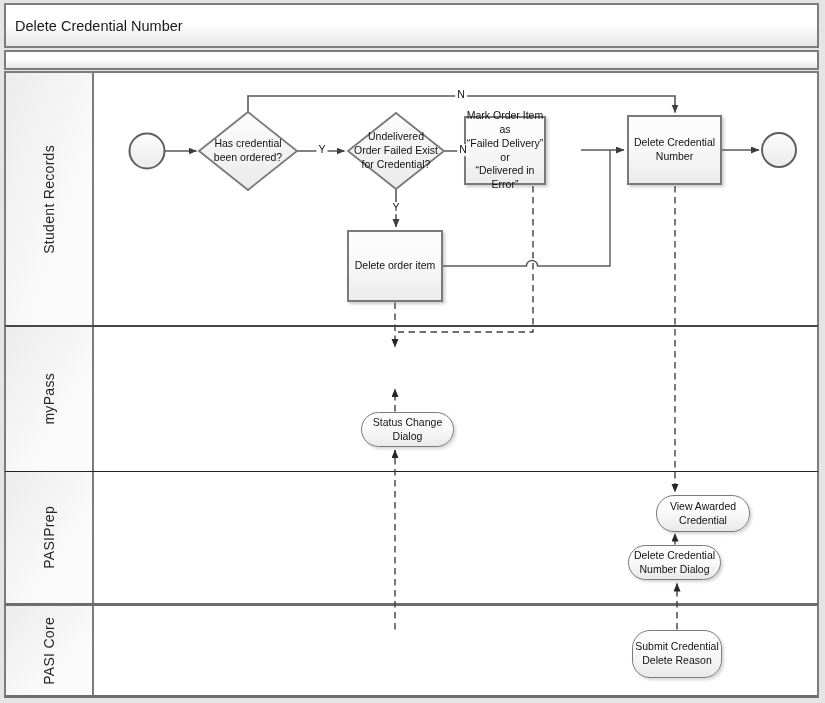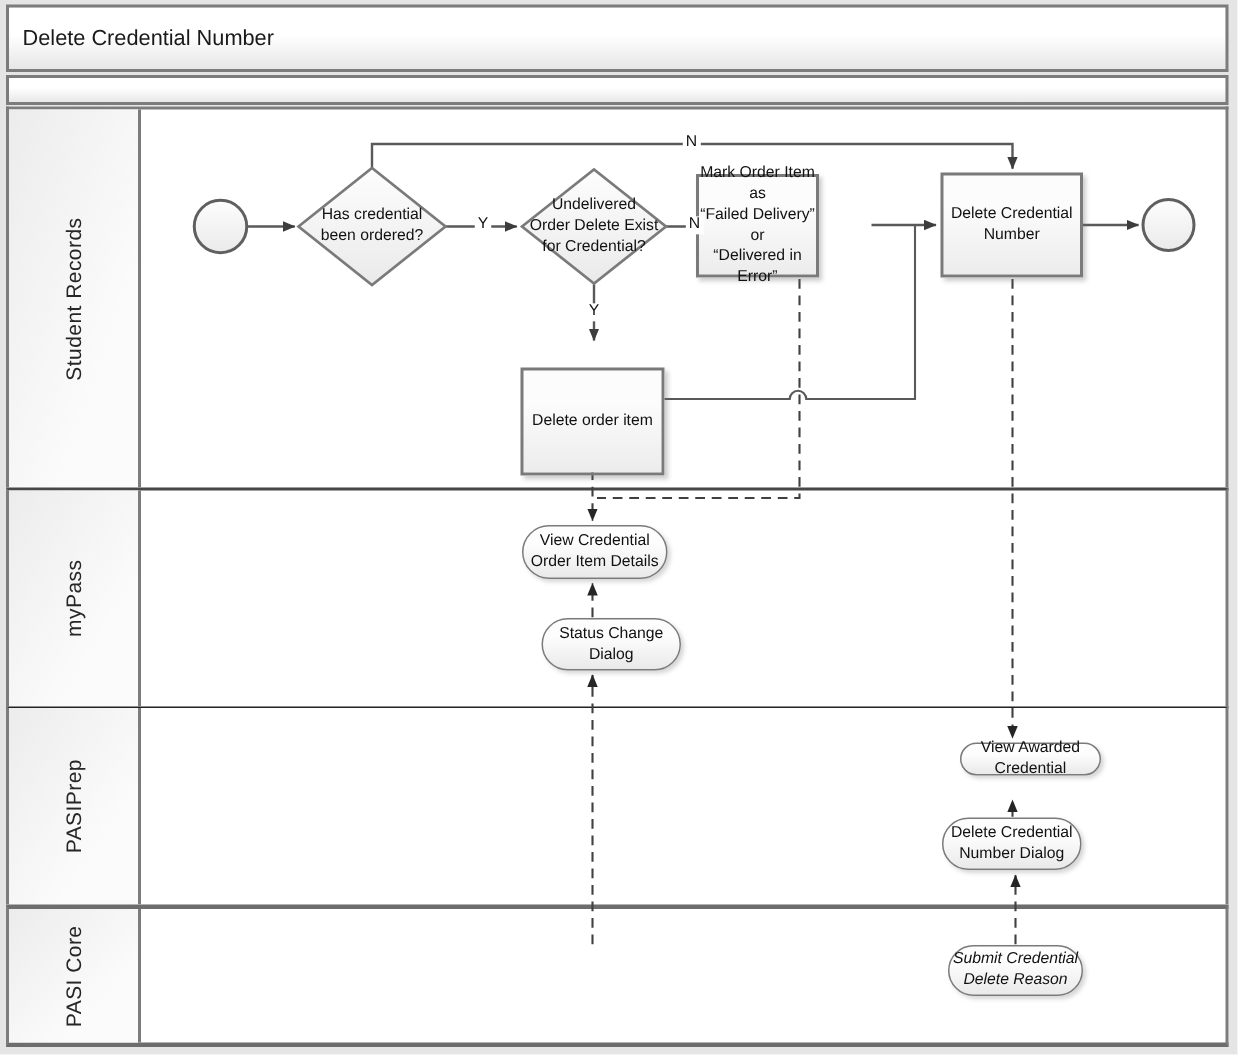--- a/index.html
+++ b/index.html
@@ -132,39 +132,37 @@
 
     <circle cx="147" cy="151" r="17.5" fill="url(#gFill)" stroke="#5f5f5f" stroke-width="2"></circle>
     <circle cx="779" cy="150" r="17" fill="url(#gFill)" stroke="#5f5f5f" stroke-width="2"></circle>
     <polygon points="199,151 248,112 297,151 248,190" fill="url(#gFill)" stroke="#7a7a7a" stroke-width="1.8"></polygon>
     <polygon points="348,151 396,113 444,151 396,189" fill="url(#gFill)" stroke="#7a7a7a" stroke-width="1.8"></polygon>
   </svg>
 
   <div class="abs node-label" style="left:202px;top:129px;width:92px;height:44px;">Has credential
 been ordered?</div>
   <div class="abs node-label" style="left:350px;top:127px;width:92px;height:48px;">Undelivered
-Order Delete Exist
+Order Failed Exist
 for Credential?</div>
 
   <div class="abs task node-label" style="left:464px;top:116px;width:82px;height:69px;">Mark Order Item as
 “Failed Delivery” or
 “Delivered in Error”</div>
   <div class="abs task node-label" style="left:627px;top:115px;width:95px;height:70px;">Delete Credential
 Number</div>
-  <div class="abs task node-label" style="left:347px;top:230px;width:96px;height:72px;margin-top:15px;">Delete order item</div>
+  <div class="abs task node-label" style="left:347px;top:230px;width:96px;height:72px;">Delete order item</div>
 
-  <div class="abs sub node-label" style="left:348px;top:350px;width:97px;height:36px;">View Credential
-Order Item Details</div>
   <div class="abs sub node-label" style="left:361px;top:412px;width:93px;height:35px;">Status Change
 Dialog</div>
-  <div class="abs sub node-label" style="left:640px;top:495px;width:94px;height:22px;">View Awarded
+  <div class="abs sub node-label" style="left:656px;top:495px;width:94px;height:37px;">View Awarded
 Credential</div>
   <div class="abs sub node-label" style="left:628px;top:545px;width:93px;height:35px;">Delete Credential
 Number Dialog</div>
-  <div class="abs sub node-label" style="left:632px;top:630px;width:90px;height:34px;font-style:italic;">Submit Credential
+  <div class="abs sub node-label" style="left:632px;top:630px;width:90px;height:48px;">Submit Credential
 Delete Reason</div>
 
   <div class="edge-label" style="left:322px;top:150px;">Y</div>
   <div class="edge-label" style="left:461px;top:95px;">N</div>
   <div class="edge-label" style="left:463px;top:150px;">N</div>
   <div class="edge-label" style="left:396px;top:208px;">Y</div>
 
 </div>
 
 </body></html>

